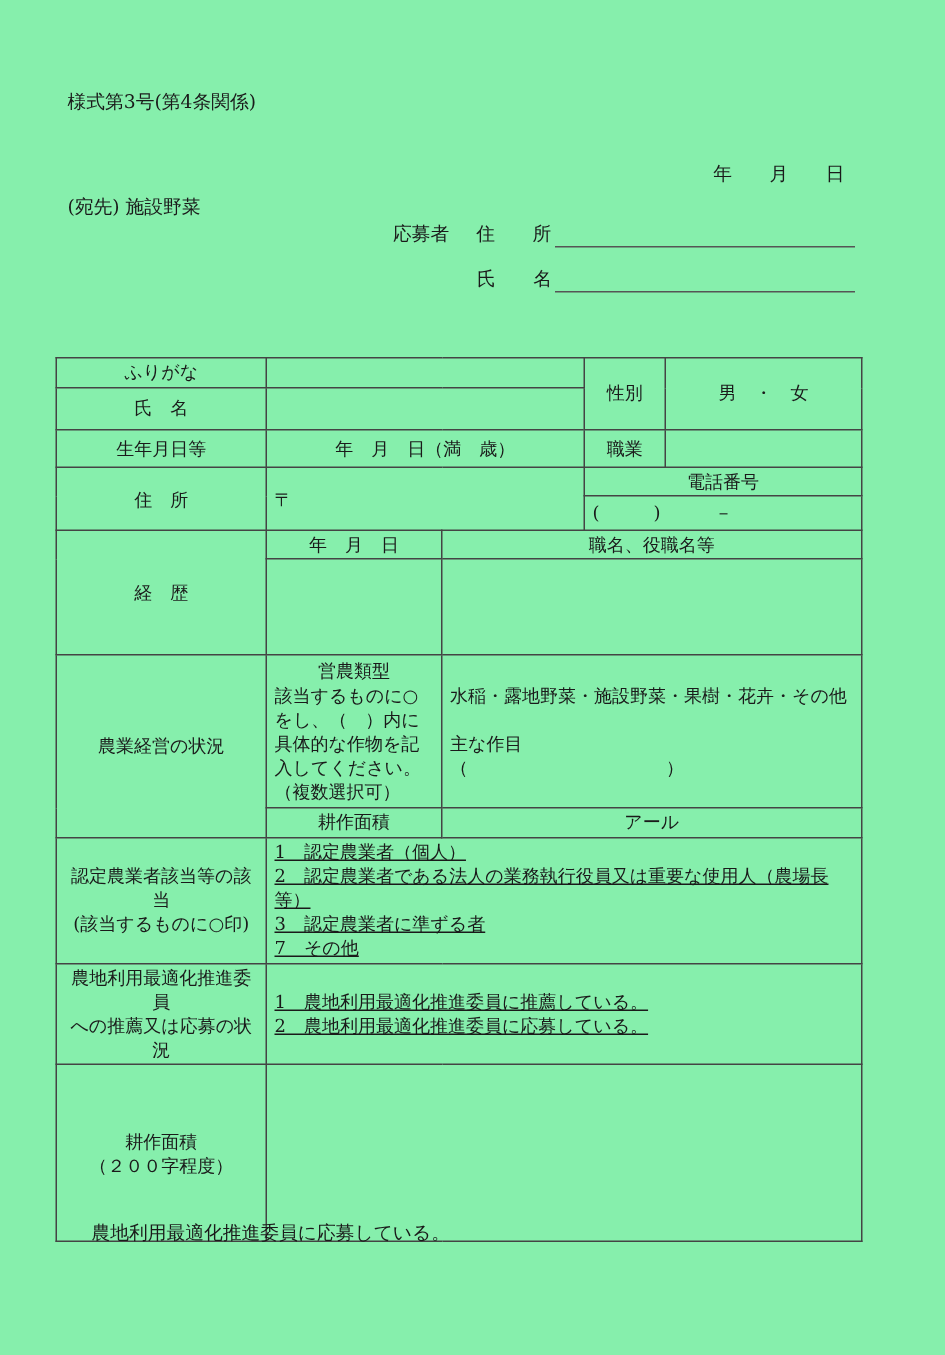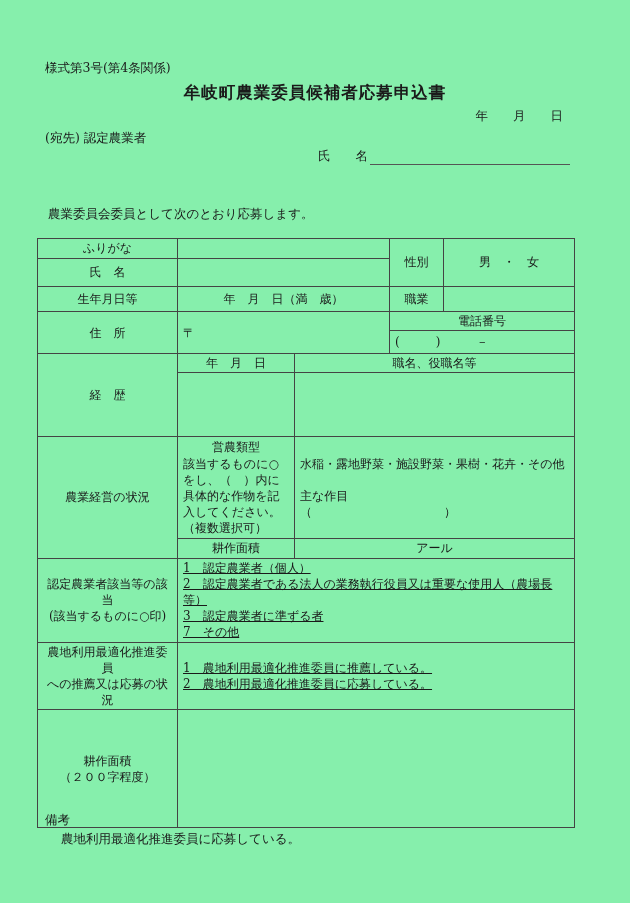--- a/index.html
+++ b/index.html
@@ -44,33 +44,34 @@
   .notes{position:absolute;left:45px;top:812px;}
   .notes .notes-body{margin-left:16px;margin-top:2px;}
 </style>
 </head>
 <body>
 
 <div class="page">
 
   <div class="stamp">様式第3号(第4条関係)</div>
 
-  <div class="doc-title">牟岐町農業委員候補者応募申込書</div>
 
   <div class="date-line">年　　月　　日</div>
 
-  <div class="recipient">(宛先) 認定農業者</div>
+  <div class="recipient">(宛先) 施設野菜</div>
 
   <div class="applicant">
+    <div class="app-row">
+      <span>応募者</span><span style="display:inline-block;width:18px;"></span><span>住　　所</span><span class="fill-line"></span>
+    </div>
     <div class="app-row">
       <span class="app-spacer"></span><span>氏　　名</span><span class="fill-line"></span>
     </div>
   </div>
 
-  <div class="intro">農業委員会委員として次のとおり応募します。</div>
 
   <table class="form">
     <colgroup>
       <col style="width:140px">
         <col style="width:117px">
         <col style="width:95px">
         <col style="width:54px">
         <col style="width:131px">
     </colgroup>
     <tbody>
@@ -144,17 +145,16 @@
     </tr>
     <tr style="height:118px">
       <td class="lbl">耕作面積
 （２００字程度）</td>
       <td colspan="4"></td>
     </tr>
   </tbody>
     </table>
 
   <div class="notes">
-    <div>備考</div>
     <div class="notes-body">農地利用最適化推進委員に応募している。</div>
   </div>
 
 </div>
 
 </body></html>

